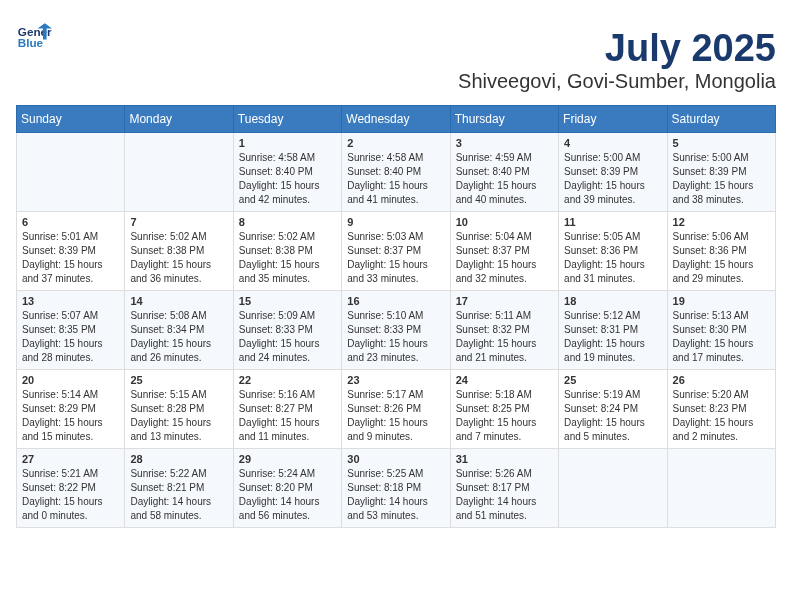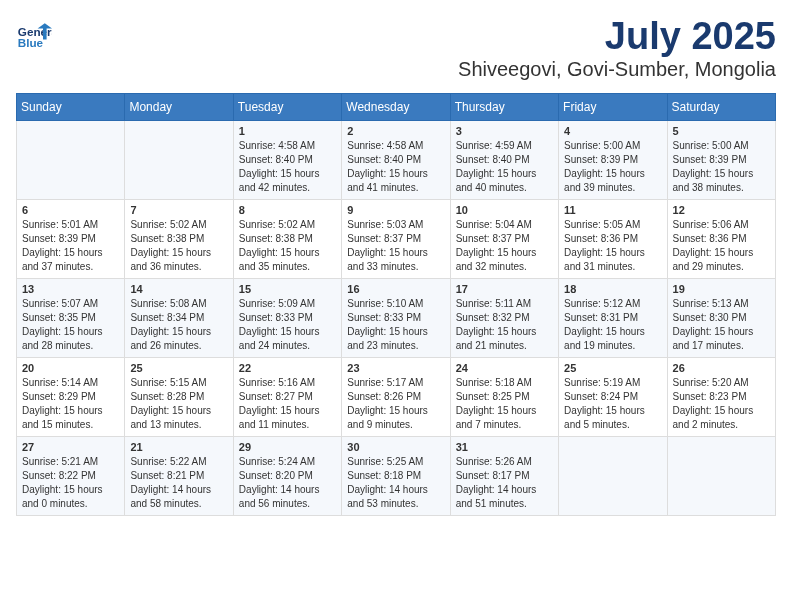--- a/index.html
+++ b/index.html
@@ -23,20 +23,21 @@
       font-weight: bold;
       color: #1a3a6e;
     }
     .logo-icon {
       width: 36px;
       height: 36px;
       margin-right: 2px;
     }
     .title-block {
       text-align: right;
+      margin-top: 12px;
     }
     .month-title {
       font-size: 38px;
       font-weight: bold;
       color: #1a3a6e;
       line-height: 1.1;
     }
     .subtitle {
       font-size: 20px;
       color: #333;
@@ -229,21 +230,21 @@
           <span class="day-number">26</span>
           <div class="day-info">Sunrise: 5:20 AM<br>Sunset: 8:23 PM<br>Daylight: 15 hours and 2 minutes.</div>
         </td>
       </tr>
       <tr>
         <td>
           <span class="day-number">27</span>
           <div class="day-info">Sunrise: 5:21 AM<br>Sunset: 8:22 PM<br>Daylight: 15 hours and 0 minutes.</div>
         </td>
         <td>
-          <span class="day-number">21</span>
+          <span class="day-number">28</span>
           <div class="day-info">Sunrise: 5:22 AM<br>Sunset: 8:21 PM<br>Daylight: 14 hours and 58 minutes.</div>
         </td>
         <td>
           <span class="day-number">29</span>
           <div class="day-info">Sunrise: 5:24 AM<br>Sunset: 8:20 PM<br>Daylight: 14 hours and 56 minutes.</div>
         </td>
         <td>
           <span class="day-number">30</span>
           <div class="day-info">Sunrise: 5:25 AM<br>Sunset: 8:18 PM<br>Daylight: 14 hours and 53 minutes.</div>
         </td>

